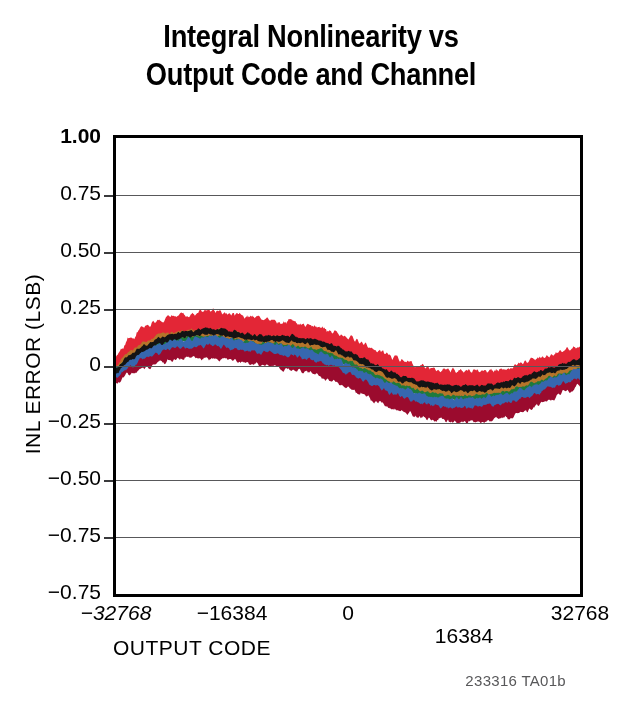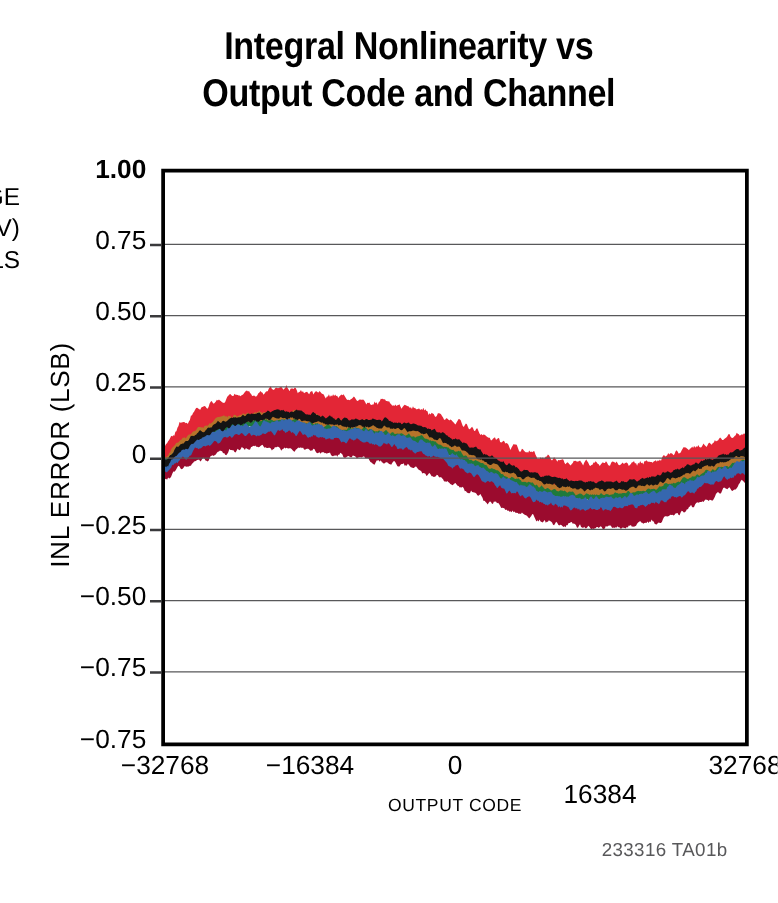--- a/index.html
+++ b/index.html
@@ -10,21 +10,21 @@
   body {
     width: 622px;
     height: 722px;
     font-family: "Liberation Sans", sans-serif;
     color: #000;
     position: relative;
     overflow: hidden;
   }
   #figure {
     position: absolute;
-    left: 16px; top: 0;
+    left: 0; top: 0;
     width: 594px;
     height: 722px;
   }
   .title-block {
     position: absolute;
     left: 0;
     top: 18px;
     width: 622px;
     text-align: center;
     font-weight: bold;
@@ -91,22 +91,22 @@
     font-size: 21px;
     white-space: nowrap;
     transform: translateX(-50%);
     color: #000;
   }
   .axis-title-x {
     position: absolute;
     left: 113px;
     top: 636px;
     width: 470px;
-    text-align: center;
-    font-size: 14px;
+    text-align: left;
+    font-size: 21px;
     letter-spacing: 0.5px;
   }
   .axis-title-y {
     position: absolute;
     left: -97px;
     top: 352px;
     width: 260px;
     text-align: center;
     font-size: 21px;
     letter-spacing: 0.5px;
@@ -156,21 +156,21 @@
       <div class="ylabel-tick" style="top: 217px;">0</div>
       <div class="tickmark" style="top: 288px;"></div>
       <div class="ylabel-tick" style="top: 274px;">−0.25</div>
       <div class="tickmark" style="top: 345px;"></div>
       <div class="ylabel-tick" style="top: 331px;">−0.50</div>
       <div class="tickmark" style="top: 402px;"></div>
       <div class="ylabel-tick" style="top: 388px;">−0.75</div>
       <div class="ylabel-tick" style="top: 445px;">−0.75</div>
     </div>
   <div class="xtick-holder">
-      <div class="xlabel-tick" style="left: 3px; top: 0px;">−32768</div>
+      <div class="xlabel-tick" style="left: 3px; top: 0px; font-style: italic;">−32768</div>
       <div class="xlabel-tick" style="left: 119px; top: 0px;">−16384</div>
       <div class="xlabel-tick" style="left: 235px; top: 0px;">0</div>
       <div class="xlabel-tick" style="left: 351px; top: 0px; margin-top: 23px;">16384</div>
       <div class="xlabel-tick" style="left: 467px; top: 0px;">32768</div>
     </div>
 
   <div class="axis-title-y">INL ERROR (LSB)</div>
   <div class="axis-title-x">OUTPUT CODE</div>
 
   <div class="plot-area">

